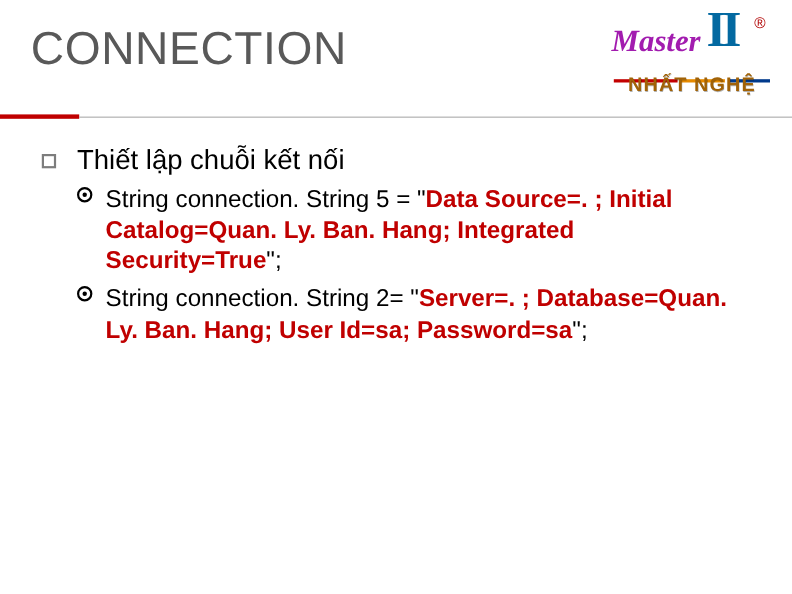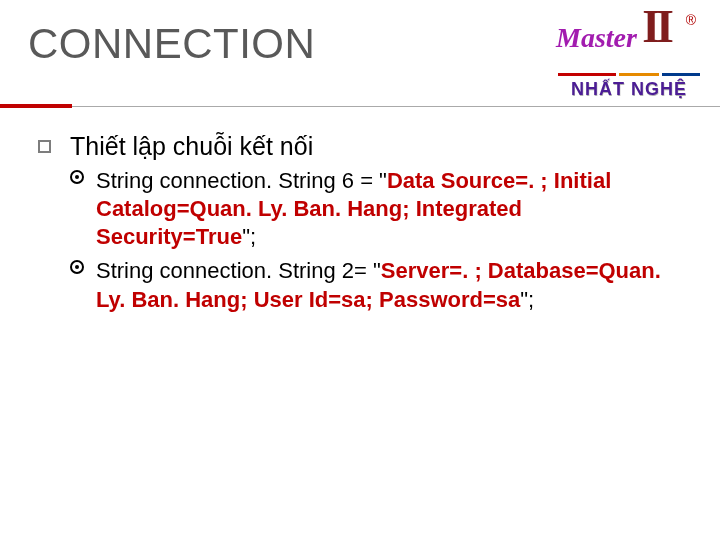--- a/index.html
+++ b/index.html
@@ -66,45 +66,45 @@
     left: 2px;
     top: 18px;
   }
   .logo-master .ii {
     position: absolute;
     right: 34px;
     top: 0;
     font-family: "Times New Roman", serif;
     font-size: 46px;
     font-weight: bold;
-    color: #7f1d1d;
+    color: #0369a1;
     line-height: 1;
     letter-spacing: -4px;
   }
   .logo-master .r {
     position: absolute;
     right: 8px;
     top: 8px;
     color: #b00000;
     font-size: 14px;
   }
   .logo-line {
     height: 3px;
     margin: 2px 0;
   }
   .logo-line .seg { display:inline-block; height:3px; }
   .seg-red { background:#c30000; width:58px; margin-right:3px;}
   .seg-orange { background:#e68a00; width:40px; margin-right:3px;}
   .seg-blue { background:#003a8c; width:38px;}
   .logo-nn {
-    color: #4c1d95;
+    color: #a16207;
     font-weight: bold;
     font-size: 18px;
     letter-spacing: 1px;
-    margin-top: 14px;
+    margin-top: 2px;
     text-shadow: 0.5px 0.5px 0 rgba(0,0,0,0.3);
     text-align: center;
   }
   .content {
     padding: 20px 36px 10px 36px;
   }
   ul.level1 {
     list-style: none;
     padding: 0;
     margin: 0;
@@ -186,21 +186,21 @@
   </div>
 </div>
 
 <div class="content">
   <ul class="level1">
     <li>
       <span class="l1-text">Thiết lập chuỗi kết nối</span>
       <ul class="level2">
         <li>
           <span class="bullet2"></span>
-          <span>String connection. String 6 = "</span><b class="code-red">Data Source=. ; Initial Catalog=Quan. Ly. Ban. Hang; Integrated Security=True</b><span>";</span>
+          <span>String connection. String 5 = "</span><b class="code-red">Data Source=. ; Initial Catalog=Quan. Ly. Ban. Hang; Integrated Security=True</b><span>";</span>
         </li>
         <li>
           <span class="bullet2"></span>
           <span>String connection. String 2= "</span><b class="code-red">Server=. ; Database=Quan. Ly. Ban. Hang; User Id=sa; Password=sa</b><span>";</span>
         </li>
       </ul>
     </li>
   </ul>
 </div>
 

